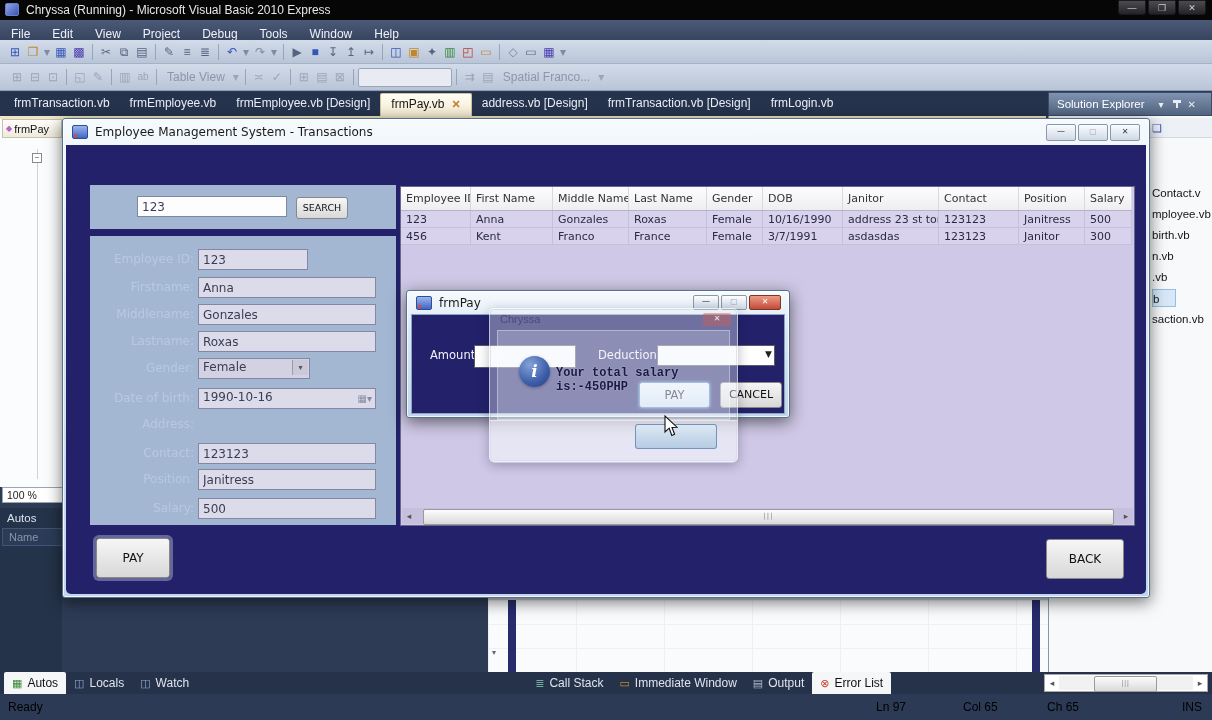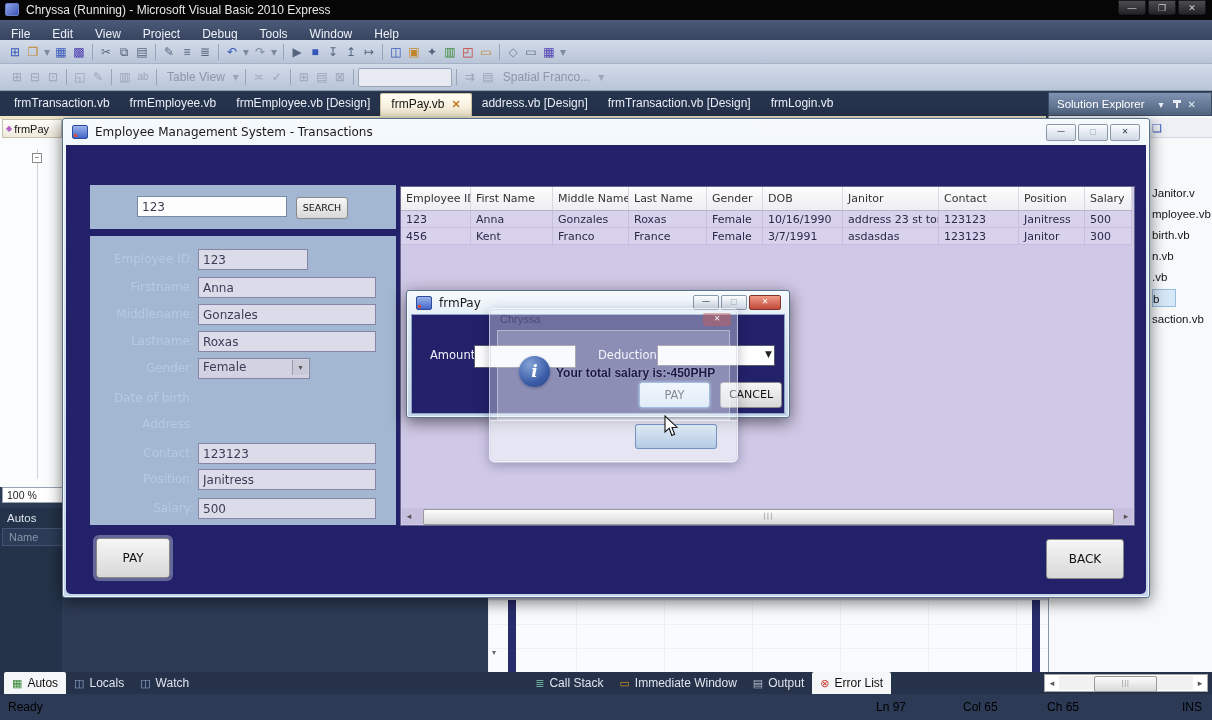--- a/index.html
+++ b/index.html
@@ -231,21 +231,21 @@
 <div class="abs se-body"></div>
 <div class="abs se-tstrip">
   <span class="tbi c-blue" style="margin-left:100px;font-size:11px">❏</span>
 </div>
 <div class="abs se-header">
   <span style="margin-left:8px;font-size:11.5px">Solution Explorer</span>
   <span class="se-hicon" style="margin-left:14px">▾</span>
   <span class="pin-ico"></span>
   <span class="se-hicon" style="margin-left:10px">✕</span>
 </div>
-<div class="abs se-item" style="top:184px">Janitor.v</div>
+<div class="abs se-item" style="top:184px">Contact.v</div>
 <div class="abs se-item" style="top:205px">mployee.vb</div>
 <div class="abs se-item" style="top:226px">birth.vb</div>
 <div class="abs se-item" style="top:247px">n.vb</div>
 <div class="abs se-item" style="top:268px">.vb</div>
 <div class="abs se-item selected" style="top:289px;width:24px">b</div>
 <div class="abs se-item" style="top:310px">saction.vb</div>
 
 <div class="abs editor">
   <div class="abs" style="left:37px;top:30px;width:1px;height:330px;background:#d2d2d2"></div>
   <div class="abs" style="left:32px;top:34px;width:10px;height:10px;border:1px solid #8a8a8a;background:#fff;
@@ -343,20 +343,24 @@
       <span class="f-label" style="left:0;top:70px">Middlename:</span>
       <input class="f-input" style="left: 108px; top: 68px; width: 168px;" value="Gonzales">
       <span class="f-label" style="left:0;top:97px">Lastname:</span>
       <input class="f-input" style="left: 108px; top: 95px; width: 168px;" value="Roxas">
       <span class="f-label" style="left:0;top:124px">Gender:</span>
       <div class="f-input" style="left:108px;top:122px;width:102px;background:#d2d2e2">
         <span>Female</span>
         <span class="combo-arrow">▾</span>
       </div>
       <span class="f-label" style="left:0;top:154px">Date of birth:</span>
+      <div class="f-input" style="left:108px;top:152px;width:168px">
+        <span>1990-10-16</span>
+        <span style="position:absolute;right:3px;top:1px;color:#8a8aa6;font-size:10px">▦▾</span>
+      </div>
       <span class="f-label" style="left:0;top:180px">Address:</span>
       <span class="f-label" style="left:0;top:209px">Contact:</span>
       <input class="f-input" style="left: 108px; top: 207px; width: 168px;" value="123123">
       <span class="f-label" style="left:0;top:235px">Position:</span>
       <input class="f-input" style="left: 108px; top: 233px; width: 168px;" value="Janitress">
       <span class="f-label" style="left:0;top:264px">Salary:</span>
       <input class="f-input" style="left: 108px; top: 262px; width: 168px;" value="500">
     </div>
 
     <div class="abs grid">
@@ -433,21 +437,21 @@
   </div>
 </div>
 
 <div class="abs ghost">
   <span style="position:absolute;left:10px;top:4px;font-size:11px;color:rgba(50,50,95,.62)">Chryssa</span>
   <span style="position:absolute;right:6px;top:4px;width:28px;height:13px;border-radius:2px;background:rgba(205,95,85,.45);
         text-align:center;line-height:12px;font-size:8px;color:rgba(255,255,255,.85)">✕</span>
   <div class="ghost-inner"></div>
   <div class="info-ico">i</div>
   <span style="position:absolute;left:66px;top:57px;font-size:12px;font-weight:600;color:rgba(18,18,64,.95);
-        font-family:Liberation Sans, sans-serif;text-shadow:0 0 2px rgba(255,255,255,.4)">Your total salary is:-450PHP</span>
+        font-family:Liberation Mono, monospace;text-shadow:0 0 2px rgba(255,255,255,.4)">Your total salary is:-450PHP</span>
   <div class="ghost-footer">
     <div class="ghost-btn"></div>
   </div>
 </div>
 
 <svg class="abs cursor" viewBox="0 0 15 23">
   <path d="M2 1 L2 17 L6.2 13.2 L8.8 20.5 L11.6 19.3 L9 12.4 L14 12.2 Z" fill="#ffffff" stroke="#111" stroke-width="1.1"></path>
 </svg>
 
 </body></html>

